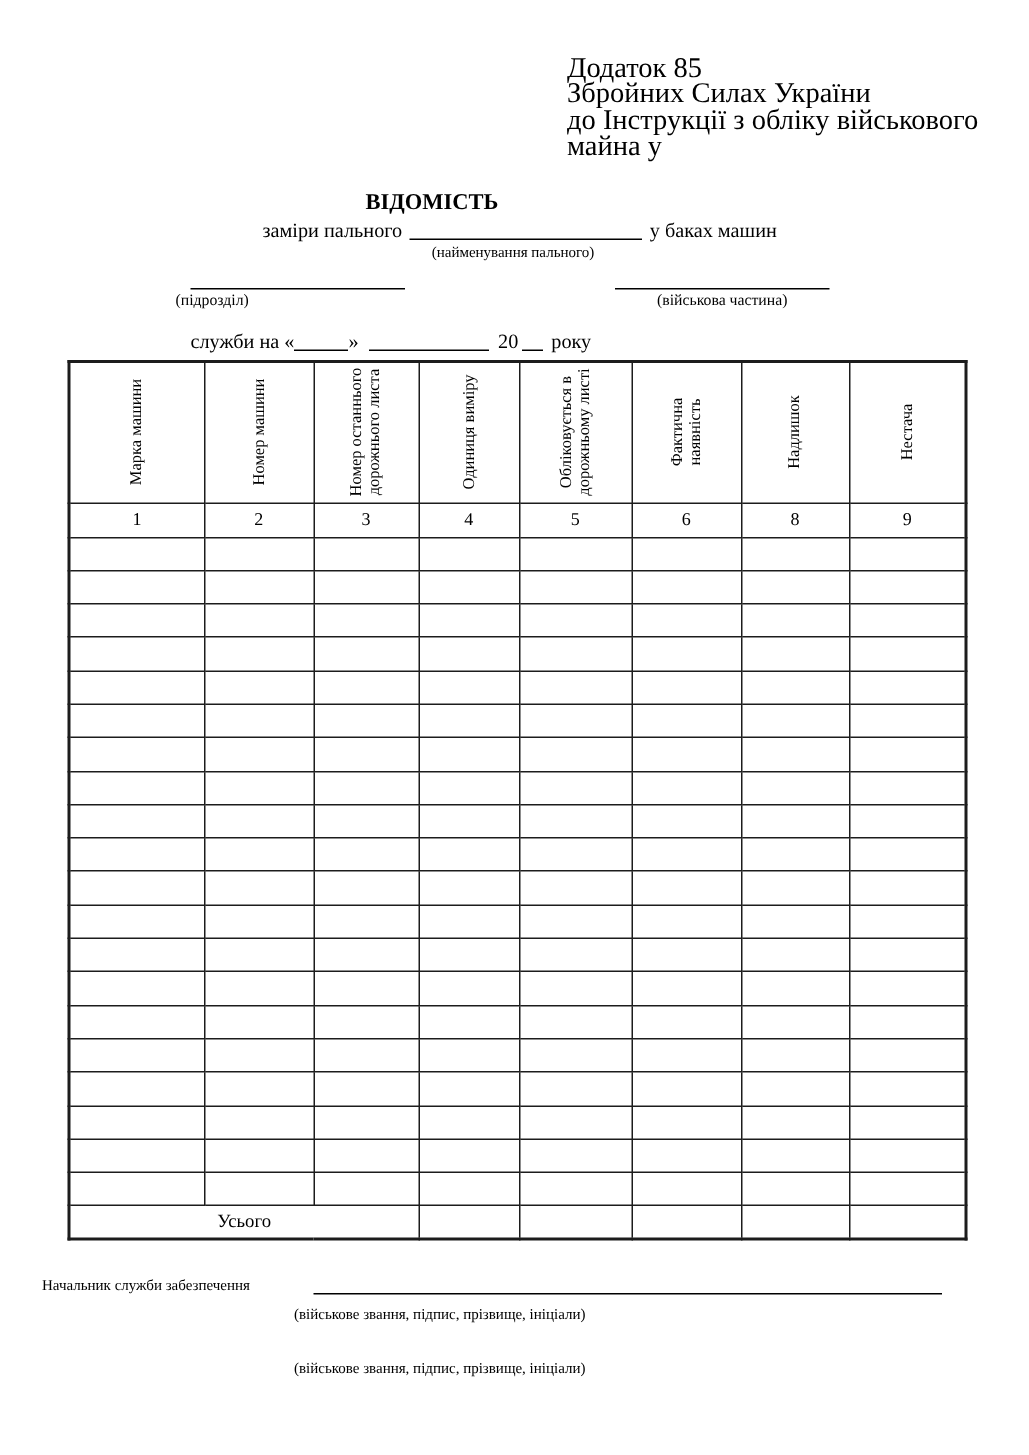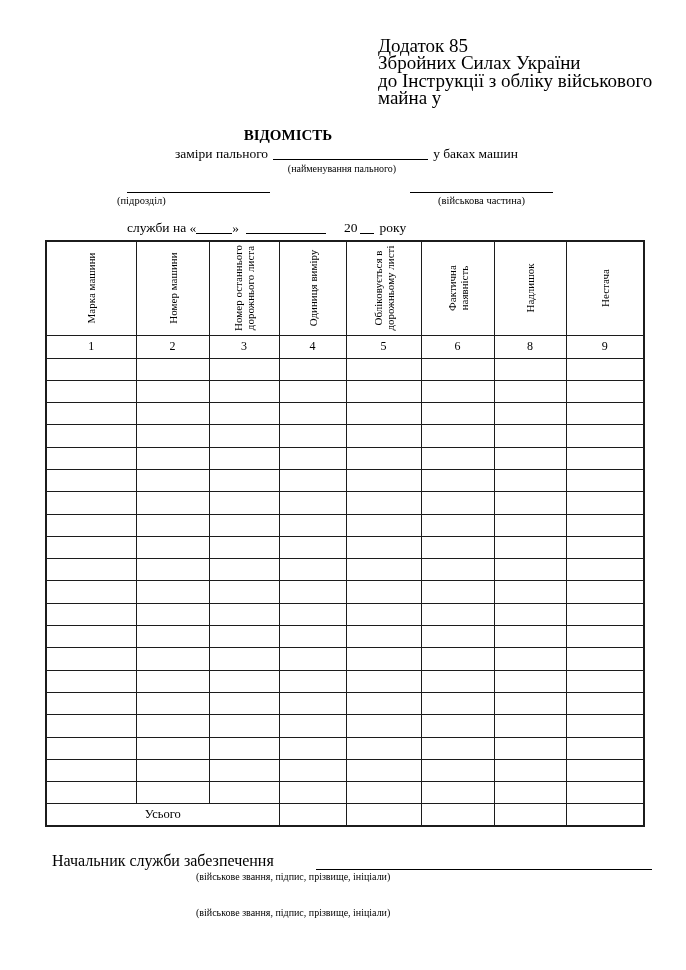--- a/index.html
+++ b/index.html
@@ -16,35 +16,35 @@
   .b-fuel  { width:155px; margin:0 5px; }
   .fuel-hint { position:absolute; left:262px; top:163px; width:160px; text-align:center; font-size:10px; }
   .line-unit { position:absolute; left:127px; top:192px; width:143px; border-top:1px solid #000; height:0; }
   .label-unit { position:absolute; left:117px; top:195px; width:163px; text-align:left; font-size:10.5px; }
   .line-vch { position:absolute; left:410px; top:192px; width:143px; border-top:1px solid #000; height:0; }
   .label-vch { position:absolute; left:400px; top:195px; width:163px; text-align:center; font-size:10.5px; }
   .date-line { position:absolute; left:127px; top:220px; font-size:13.5px; white-space:nowrap; }
   .b-day   { width:36px; }
   .b-month { width:80px; margin-left:7px; }
   .b-year  { width:14px; margin-left:2px; }
-  .date-line .t3 { margin-left:18px; }
+  .date-line .t3 { margin-left:6px; }
   .date-line .t4 { margin-left:6px; }
 
   .form-table { position:absolute; left:45px; top:240px; width:598px;
                 border-collapse:collapse; table-layout:fixed; border:2px solid #1c1c1c; }
   .form-table th, .form-table td { border:1px solid #1c1c1c; padding:0; }
   .head-cell { height:94px; position:relative; font-weight:normal; }
   .vtext { position:absolute; top:50%; left:50%; transform:translate(-50%,-50%) rotate(-90deg);
            width:88px; text-align:center; font-size:11px; line-height:1.12; }
   .num-cell  { height:23px; text-align:center; font-size:12px; font-weight:normal; }
   .body-cell { height:22.3px; }
   .total-cell { height:22px; }
   .total-label-cell { height:22px; text-align:center; font-size:12.5px;margin-top:20px; }
 
-  .sig-row { position:absolute; left:52px; width:600px; display:flex; font-size:16px;gap:36px; }
+  .sig-row { position:absolute; left:28px; width:600px; display:flex; font-size:10px;gap:36px; }
   .sig-row .fill { flex:1 1 auto; border-bottom:1px solid #000; margin-left:6px; }
   .sig-row1 { top:852px; }
   .sig-row2 { top:888px; }
   .sig-hint { position:absolute; left:196px; width:400px; text-align:left; font-size:10px; }
   .sig-hint1 { top:871px; }
   .sig-hint2 { top:907px; }
 </style>
 </head>
 <body>
 

